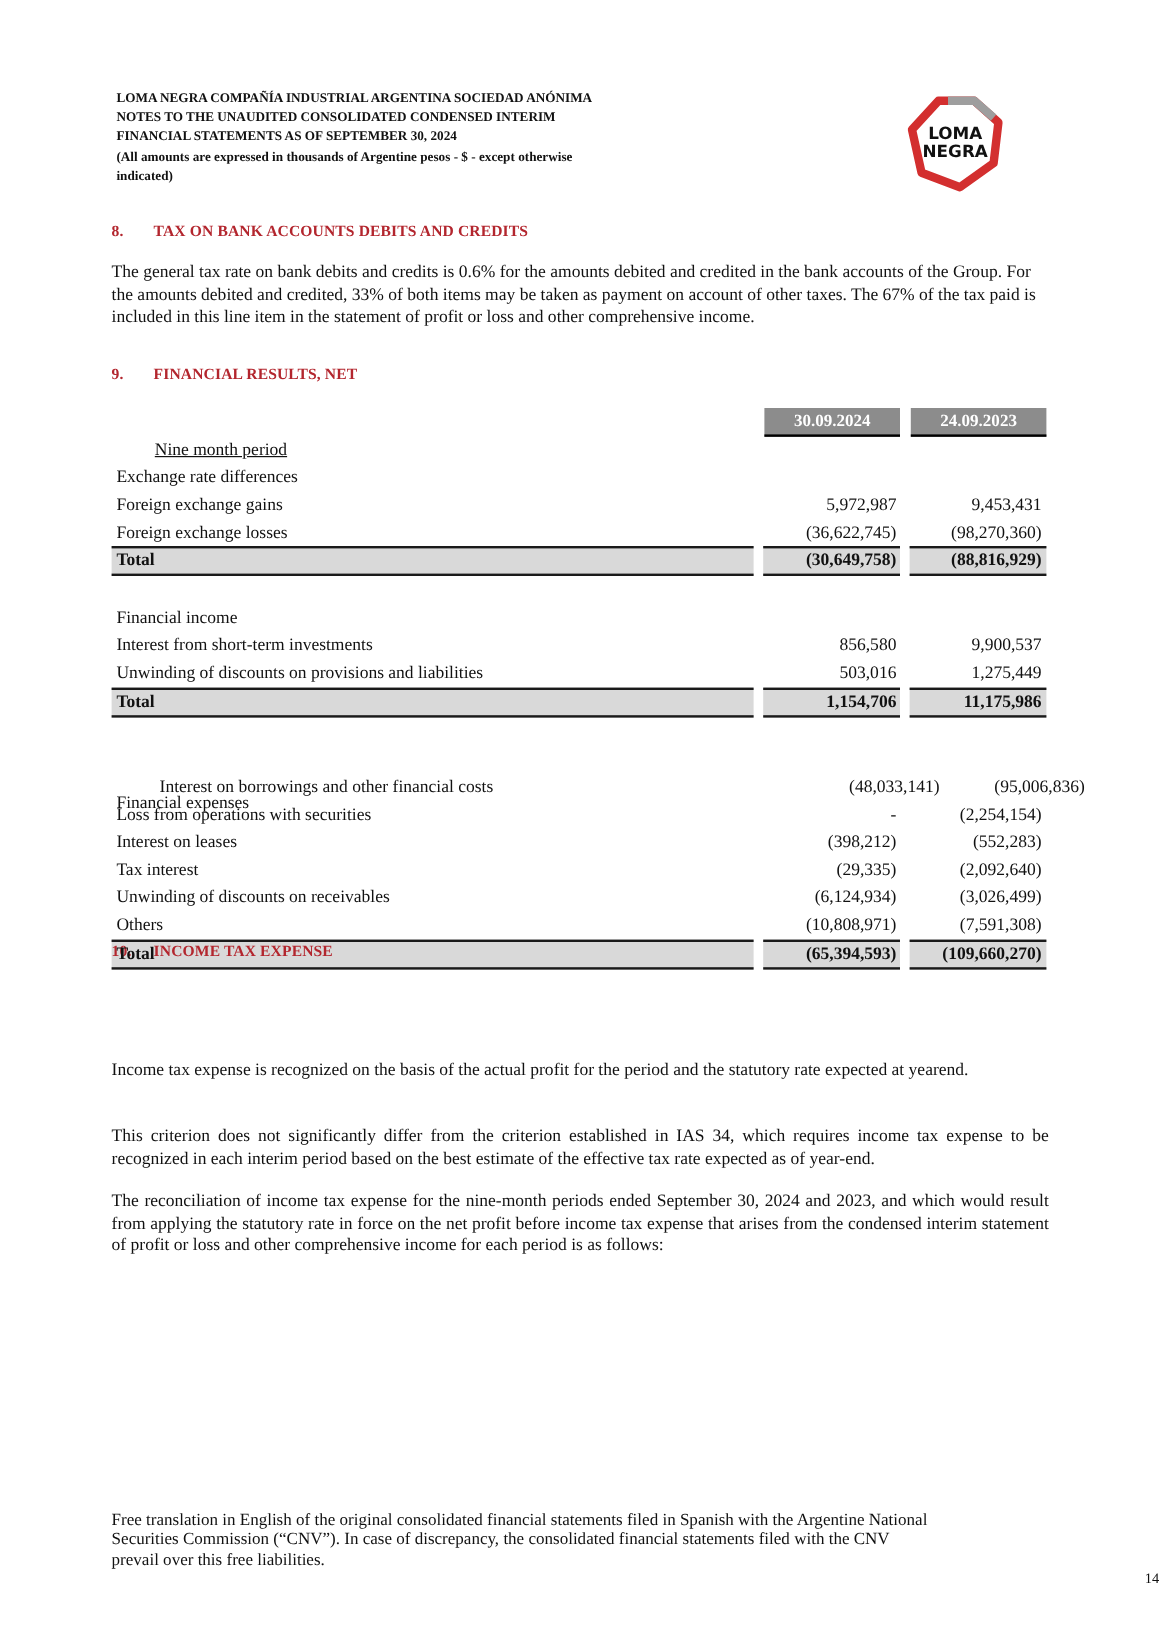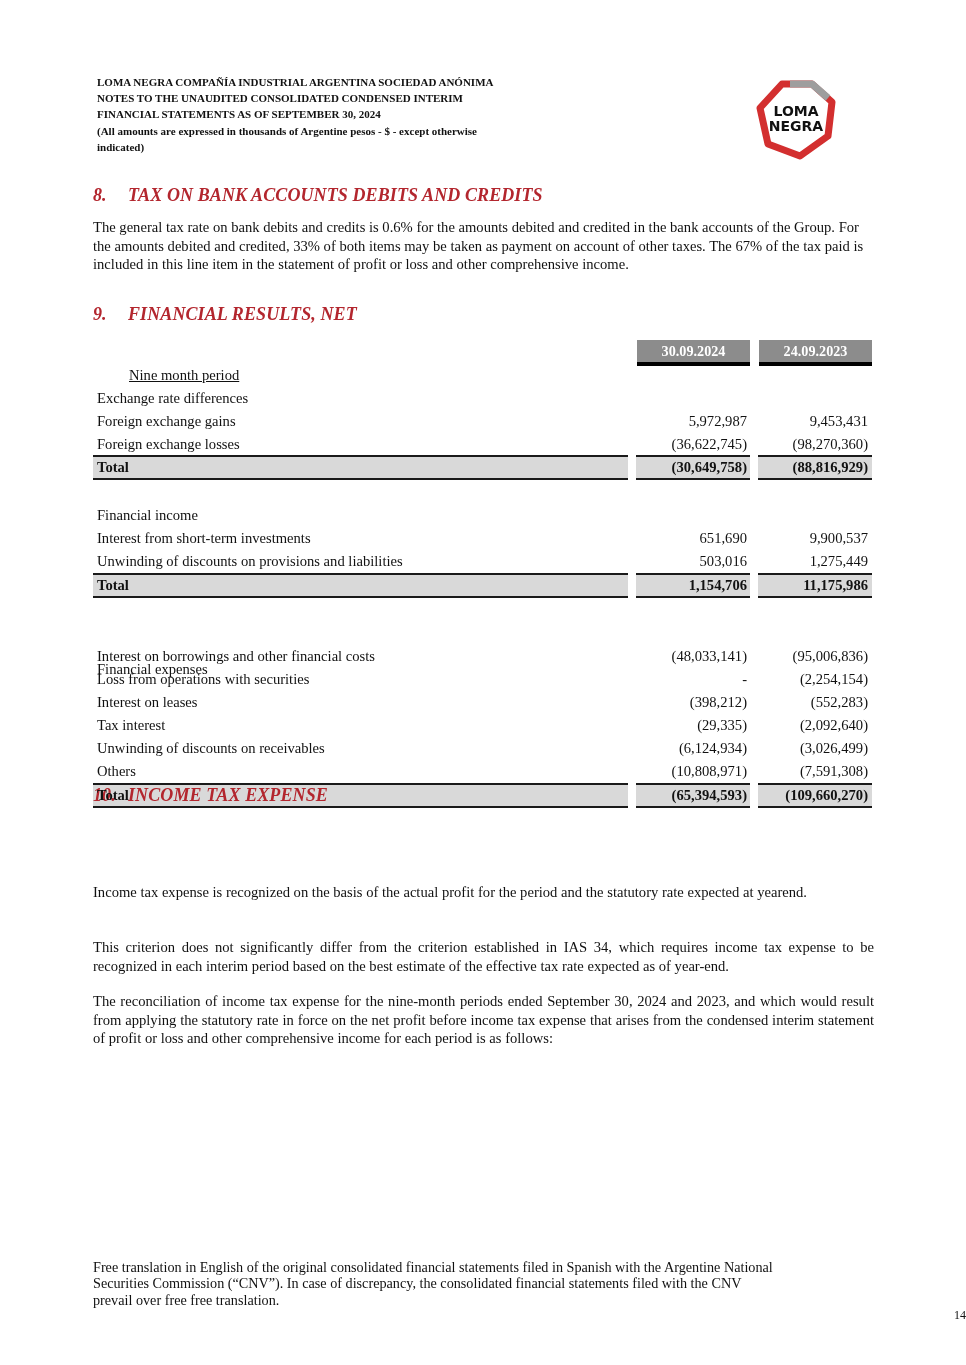--- a/index.html
+++ b/index.html
@@ -10,35 +10,35 @@
   }
   .header {
     position: absolute; left: 97px; top: 74px; width: 640px;
     font-weight: bold; font-size: 11px; line-height: 16.2px;
   }
   .header div { white-space: nowrap; }
   .logo { position: absolute; left: 752px; top: 78px; width: 90px; height: 82px; }
 
   .section-title {
     position: absolute; left: 93px; font-weight: bold; color: #b3262e;
-    font-size: 18px; letter-spacing: 0.1px; font-style: italic;
+    font-size: 13px; letter-spacing: 0.1px;
   }
   .section-title .num { display: inline-block; width: 35px; }
 
   .para {
     position: absolute; left: 93px; width: 781px;
     font-size: 14.6px; line-height: 18.5px;
   }
   .para.justify { text-align: justify; }
 
   .tbl { position: absolute; left: 93px; top: 340px; width: 780px; }
   .hdr-cell {
     position: absolute; top: 0; height: 22px; background: #8c8c8c; color: #ffffff;
     font-weight: bold; font-size: 14.2px; line-height: 22px; text-align: center;
-    border-bottom: 4px solid #000000;
+    border-bottom: 2px solid #000000;
   }
   .row { position: absolute; left: 0; width: 780px; height: 23px; font-size: 14.6px; line-height: 23px; }
   .row .lbl { position: absolute; left: 4px; white-space: nowrap; }
   .row .v1, .row .v2 { position: absolute; text-align: right; white-space: nowrap; }
   .row .v1 { left: 544px; width: 110px; }
   .row .v2 { left: 665px; width: 110px; }
   .underline { text-decoration: underline; margin-left: 32px; }
 
   .total .band {
     position: absolute; top: 0; height: 21px; background: #d9d9d9;
@@ -113,41 +113,41 @@
     <span class="lbl">Total</span>
     <span class="v1">(30,649,758)</span>
     <span class="v2">(88,816,929)</span>
   </div>
 
   <div class="row" style="top:164px;">
     <span class="lbl">Financial income</span>
   </div>
   <div class="row" style="top:187px;">
     <span class="lbl">Interest from short-term investments</span>
-    <span class="v1">651,690</span>
+    <span class="v1">856,580</span>
     <span class="v2">9,900,537</span>
   </div>
   <div class="row" style="top:210px;">
     <span class="lbl">Unwinding of discounts on provisions and liabilities</span>
     <span class="v1">503,016</span>
     <span class="v2">1,275,449</span>
   </div>
   <div class="row total" style="top:233px;">
     <div class="band b0"></div>
     <div class="band b1"></div>
     <div class="band b2"></div>
     <span class="lbl">Total</span>
     <span class="v1">1,154,706</span>
     <span class="v2">11,175,986</span>
   </div>
 
   <div class="row" style="top:282px;margin-top:36px;">
     <span class="lbl">Financial expenses</span>
   </div>
-  <div class="row" style="top:305px;">
+  <div class="row" style="top:305px;margin-left:36px;">
     <span class="lbl">Interest on borrowings and other financial costs</span>
     <span class="v1">(48,033,141)</span>
     <span class="v2">(95,006,836)</span>
   </div>
   <div class="row" style="top:328px;">
     <span class="lbl">Loss from operations with securities</span>
     <span class="v1">-</span>
     <span class="v2">(2,254,154)</span>
   </div>
   <div class="row" style="top:351px;">
@@ -183,15 +183,15 @@
 <div class="section-title" style="top:785px;">
   <span class="num">10.</span><span>INCOME TAX EXPENSE</span>
 </div>
 <div class="para justify" style="top:883px;">Income tax expense is recognized on the basis of the actual profit for the period and the statutory rate expected at yearend.</div>
 <div class="para justify" style="top:938px;">This criterion does not significantly differ from the criterion established in IAS 34, which requires income tax expense to be recognized in each interim period based on the best estimate of the effective tax rate expected as of year-end.</div>
 <div class="para justify" style="top:992px;">The reconciliation of income tax expense for the nine-month periods ended September 30, 2024 and 2023, and which would result from applying the statutory rate in force on the net profit before income tax expense that arises from the condensed interim statement of profit or loss and other comprehensive income for each period is as follows:</div>
 
 <div class="footer">
   <div>Free translation in English of the original consolidated financial statements filed in Spanish with the Argentine National</div>
   <div>Securities Commission (“CNV”). In case of discrepancy, the consolidated financial statements filed with the CNV</div>
-  <div>prevail over free free translation.</div>
+  <div>prevail over this free liabilities.</div>
 </div>
 <div class="page-num">14</div>
 
 </body></html>

